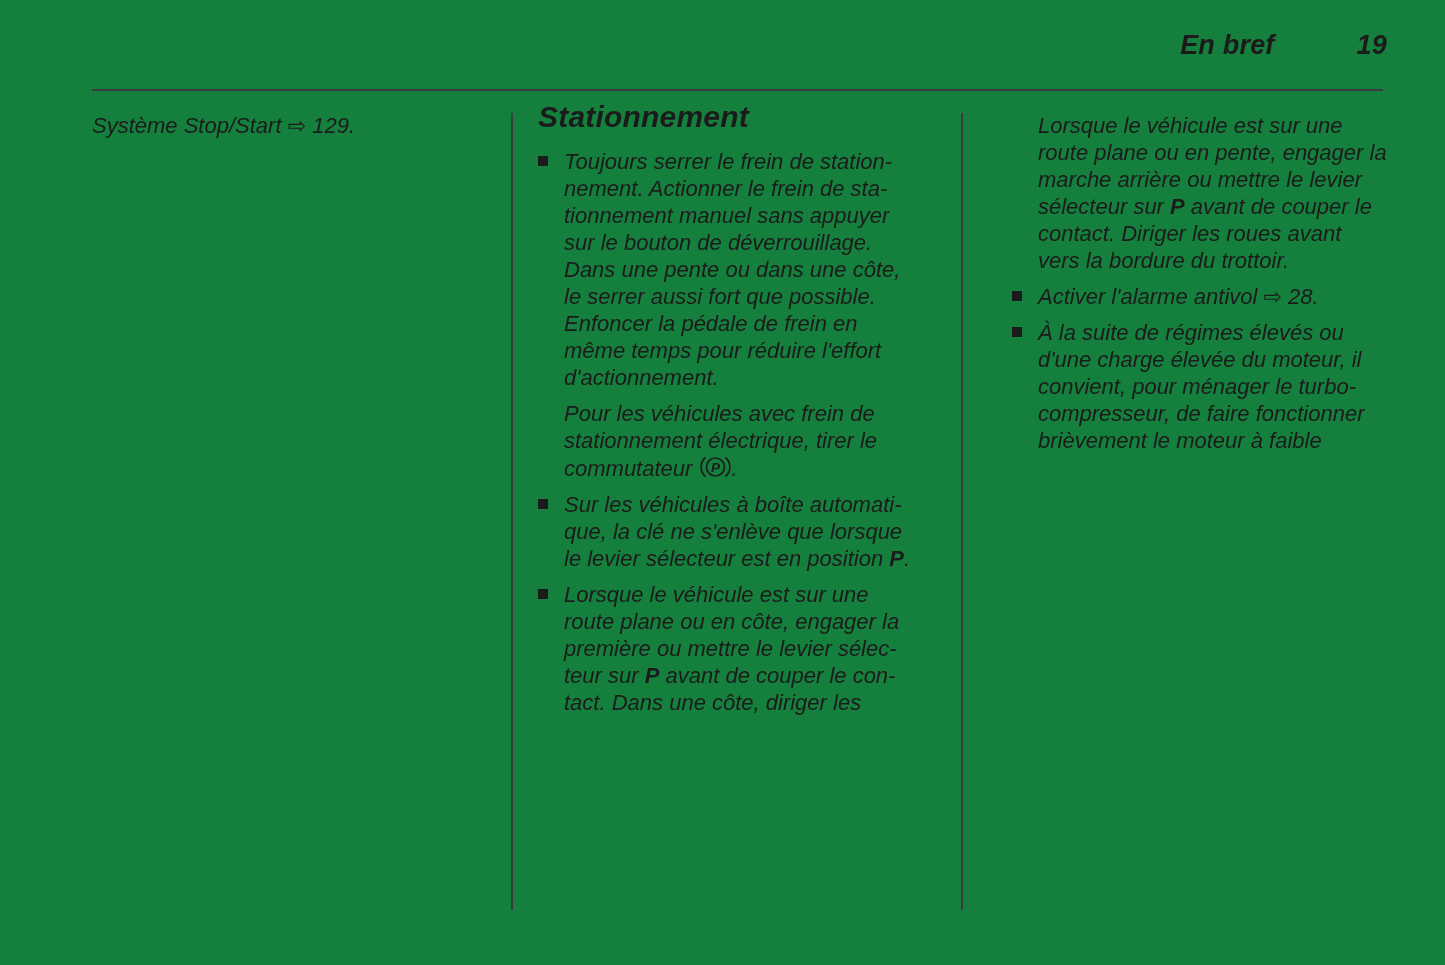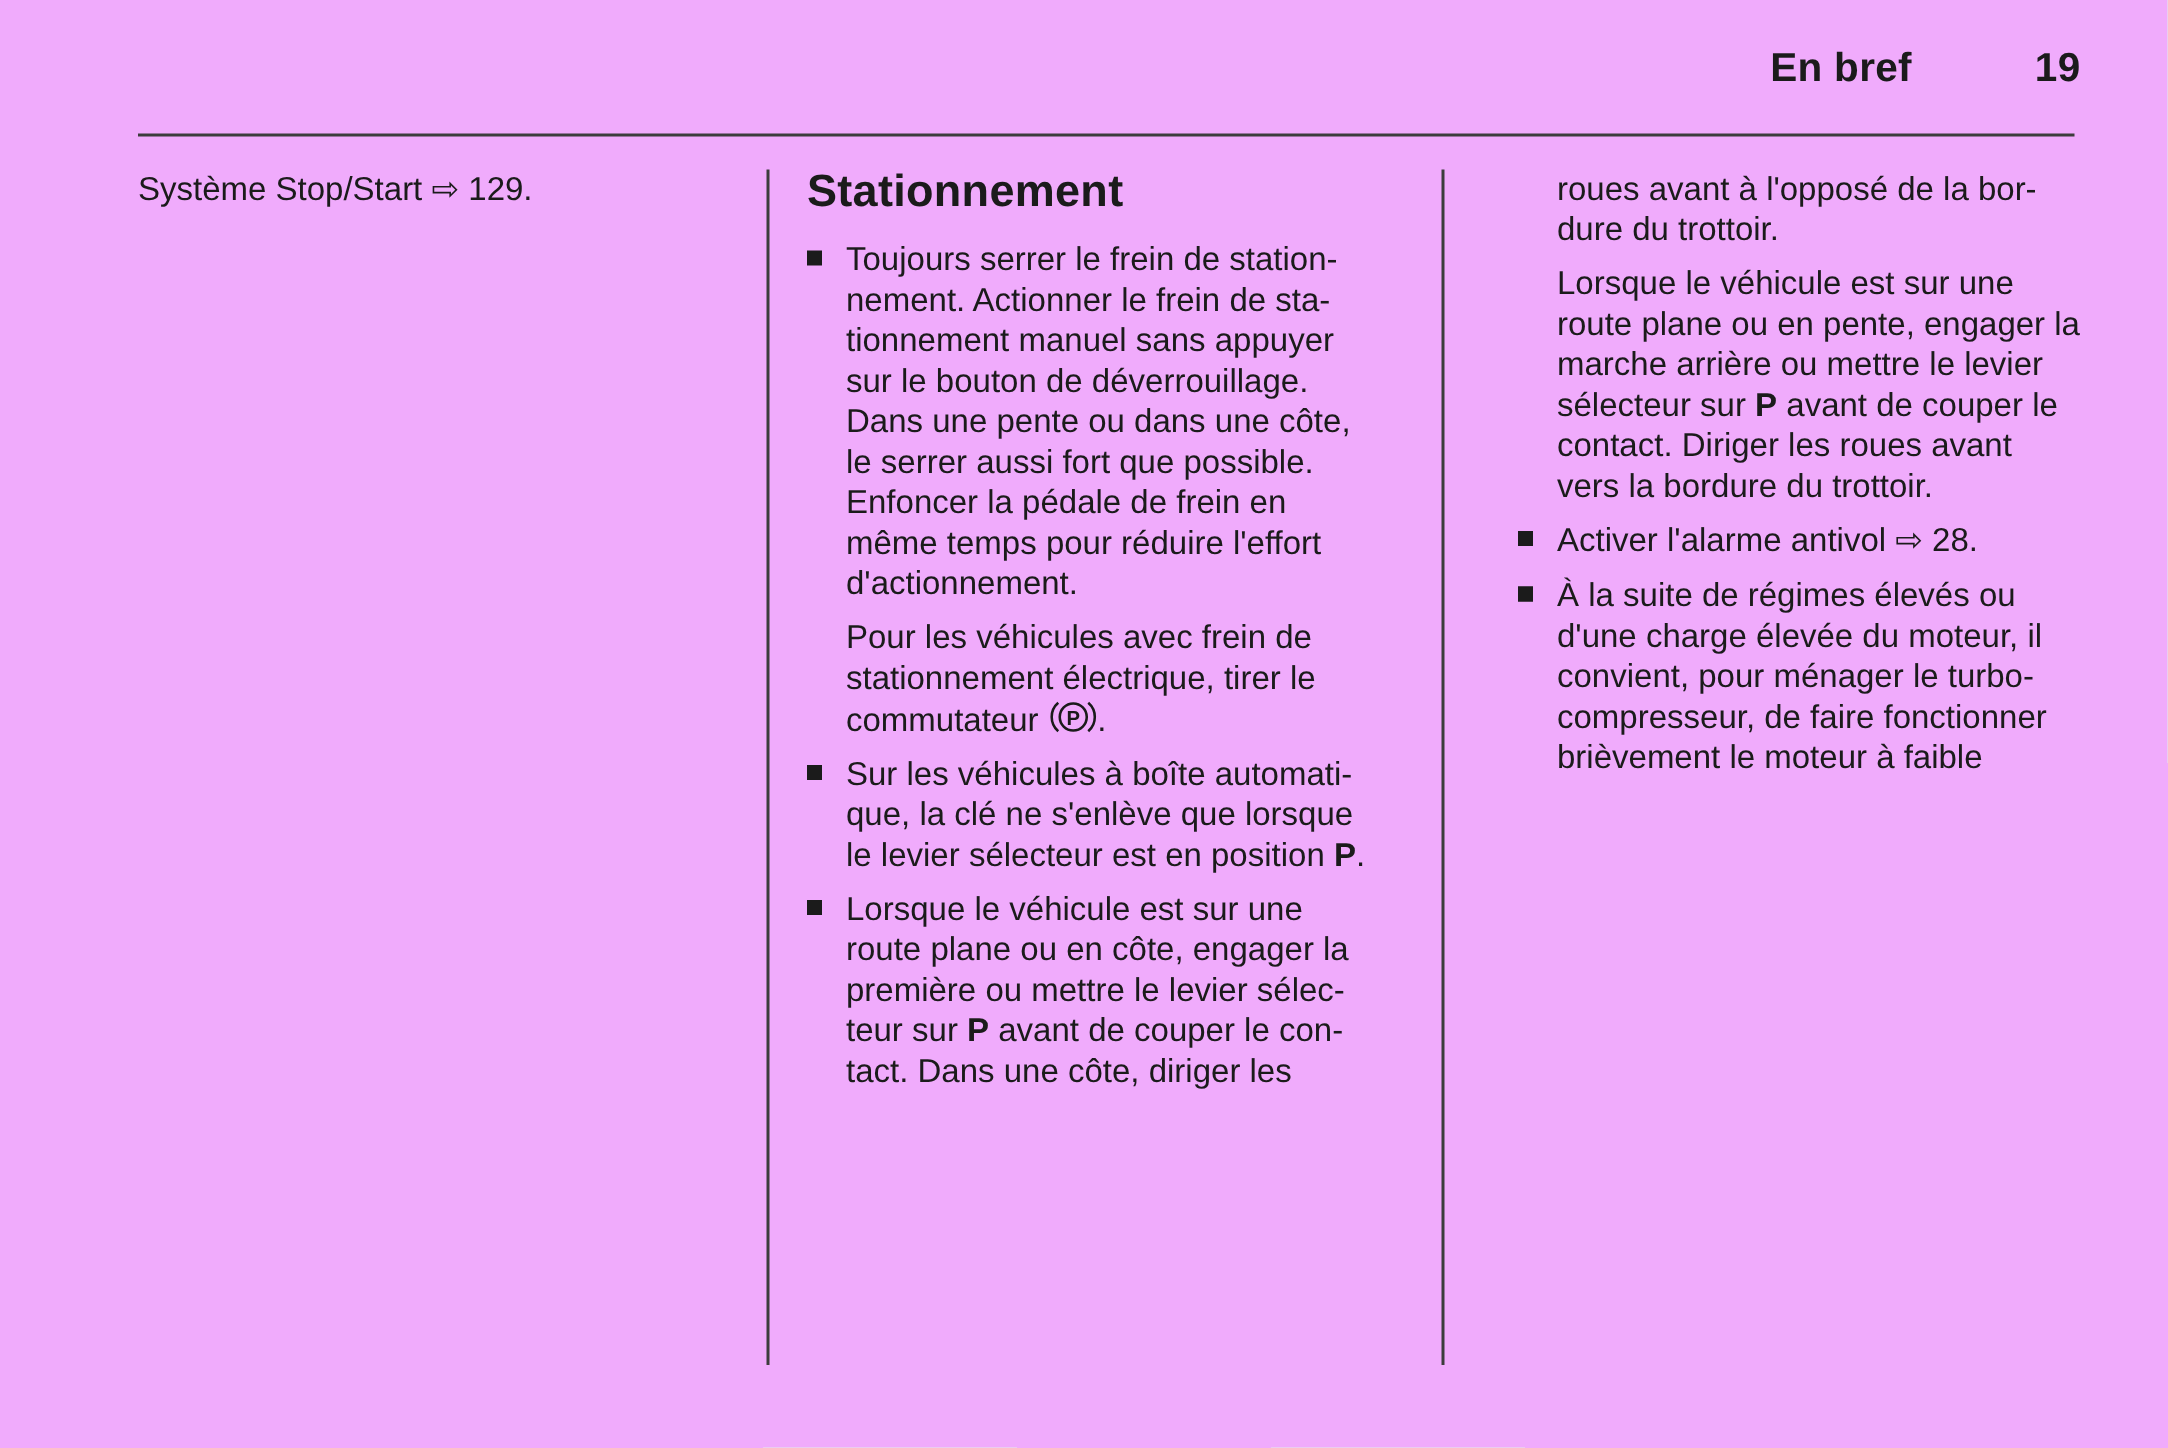--- a/index.html
+++ b/index.html
@@ -1,23 +1,24 @@
 <!DOCTYPE html>
 <html><head>
 <meta charset="utf-8">
 <style>
   html, body { margin: 0; padding: 0; background: #e8e8e8; }
   .page {
     position: relative;
     width: 1445px;
     height: 965px;
-    background: #f0abfc;
+    background: #15803d;
     font-family: "Liberation Sans", "DejaVu Sans", sans-serif;
     color: #1b1b1b;
     overflow: hidden;
+    font-style: italic;
   }
   .header {
     position: absolute;
     top: 30px;
     right: 58px;
     display: flex;
     align-items: baseline;
     gap: 82px;
     font-size: 27px;
     font-weight: 700;
@@ -40,21 +41,21 @@
   }
   .vdivider.d1 { left: 511px; }
   .vdivider.d2 { left: 961px; }
   .column {
     position: absolute;
     font-size: 22px;
     line-height: 27px;
     white-space: nowrap;
   }
   .col-left   { left: 92px;   top: 112px; width: 410px; }
-  .col-middle { left: 538px;  top: 110px; width: 410px; }
+  .col-middle { left: 538px;  top: 99px; width: 410px; }
   .col-right  { left: 1012px; top: 112px; width: 410px; }
   .col-heading {
     font-size: 30px;
     line-height: 36px;
     font-weight: 700;
     margin: 0 0 13px 0;
     letter-spacing: 0.2px;
   }
   .para { position: relative; margin: 0 0 9px 0; }
   .para.bullet, .para.continuation { padding-left: 26px; }
@@ -103,21 +104,20 @@
             </svg>.</span></div>
         <div class="para bullet"><span class="bullet-marker"></span></div>
         <div class="para continuation"><span>Sur les véhicules à boîte automati-<br>que, la clé ne s'enlève que lorsque<br>le levier sélecteur est en position <b>P</b>.</span></div>
         <div class="para bullet"><span class="bullet-marker"></span><span>Lorsque le véhicule est sur une<br>route plane ou en côte, engager la<br>première ou mettre le levier sélec-<br>teur sur <b>P</b> avant de couper le con-<br>tact. Dans une côte, diriger les</span></div>
       </div>
   </div>
 
   <div class="vdivider d2"></div>
 
   <div class="column col-right" id="col-right">
-      <div class="para continuation"><span>roues avant à l'opposé de la bor-<br>dure du trottoir.</span></div>
       <div class="para continuation"><span>Lorsque le véhicule est sur une<br>route plane ou en pente, engager la<br>marche arrière ou mettre le levier<br>sélecteur sur <b>P</b> avant de couper le<br>contact. Diriger les roues avant<br>vers la bordure du trottoir.</span></div>
       <div class="para bullet"><span class="bullet-marker"></span></div>
       <div class="para continuation"><span>Activer l'alarme antivol <span class="icon-arrow">⇨</span> 28.</span></div>
       <div class="para bullet"><span class="bullet-marker"></span></div>
       <div class="para bullet"><span class="bullet-marker"></span><span>À la suite de régimes élevés ou<br>d'une charge élevée du moteur, il<br>convient, pour ménager le turbo-<br>compresseur, de faire fonctionner<br>brièvement le moteur à faible</span></div>
     </div>
 
 </div>
 
 </body></html>

